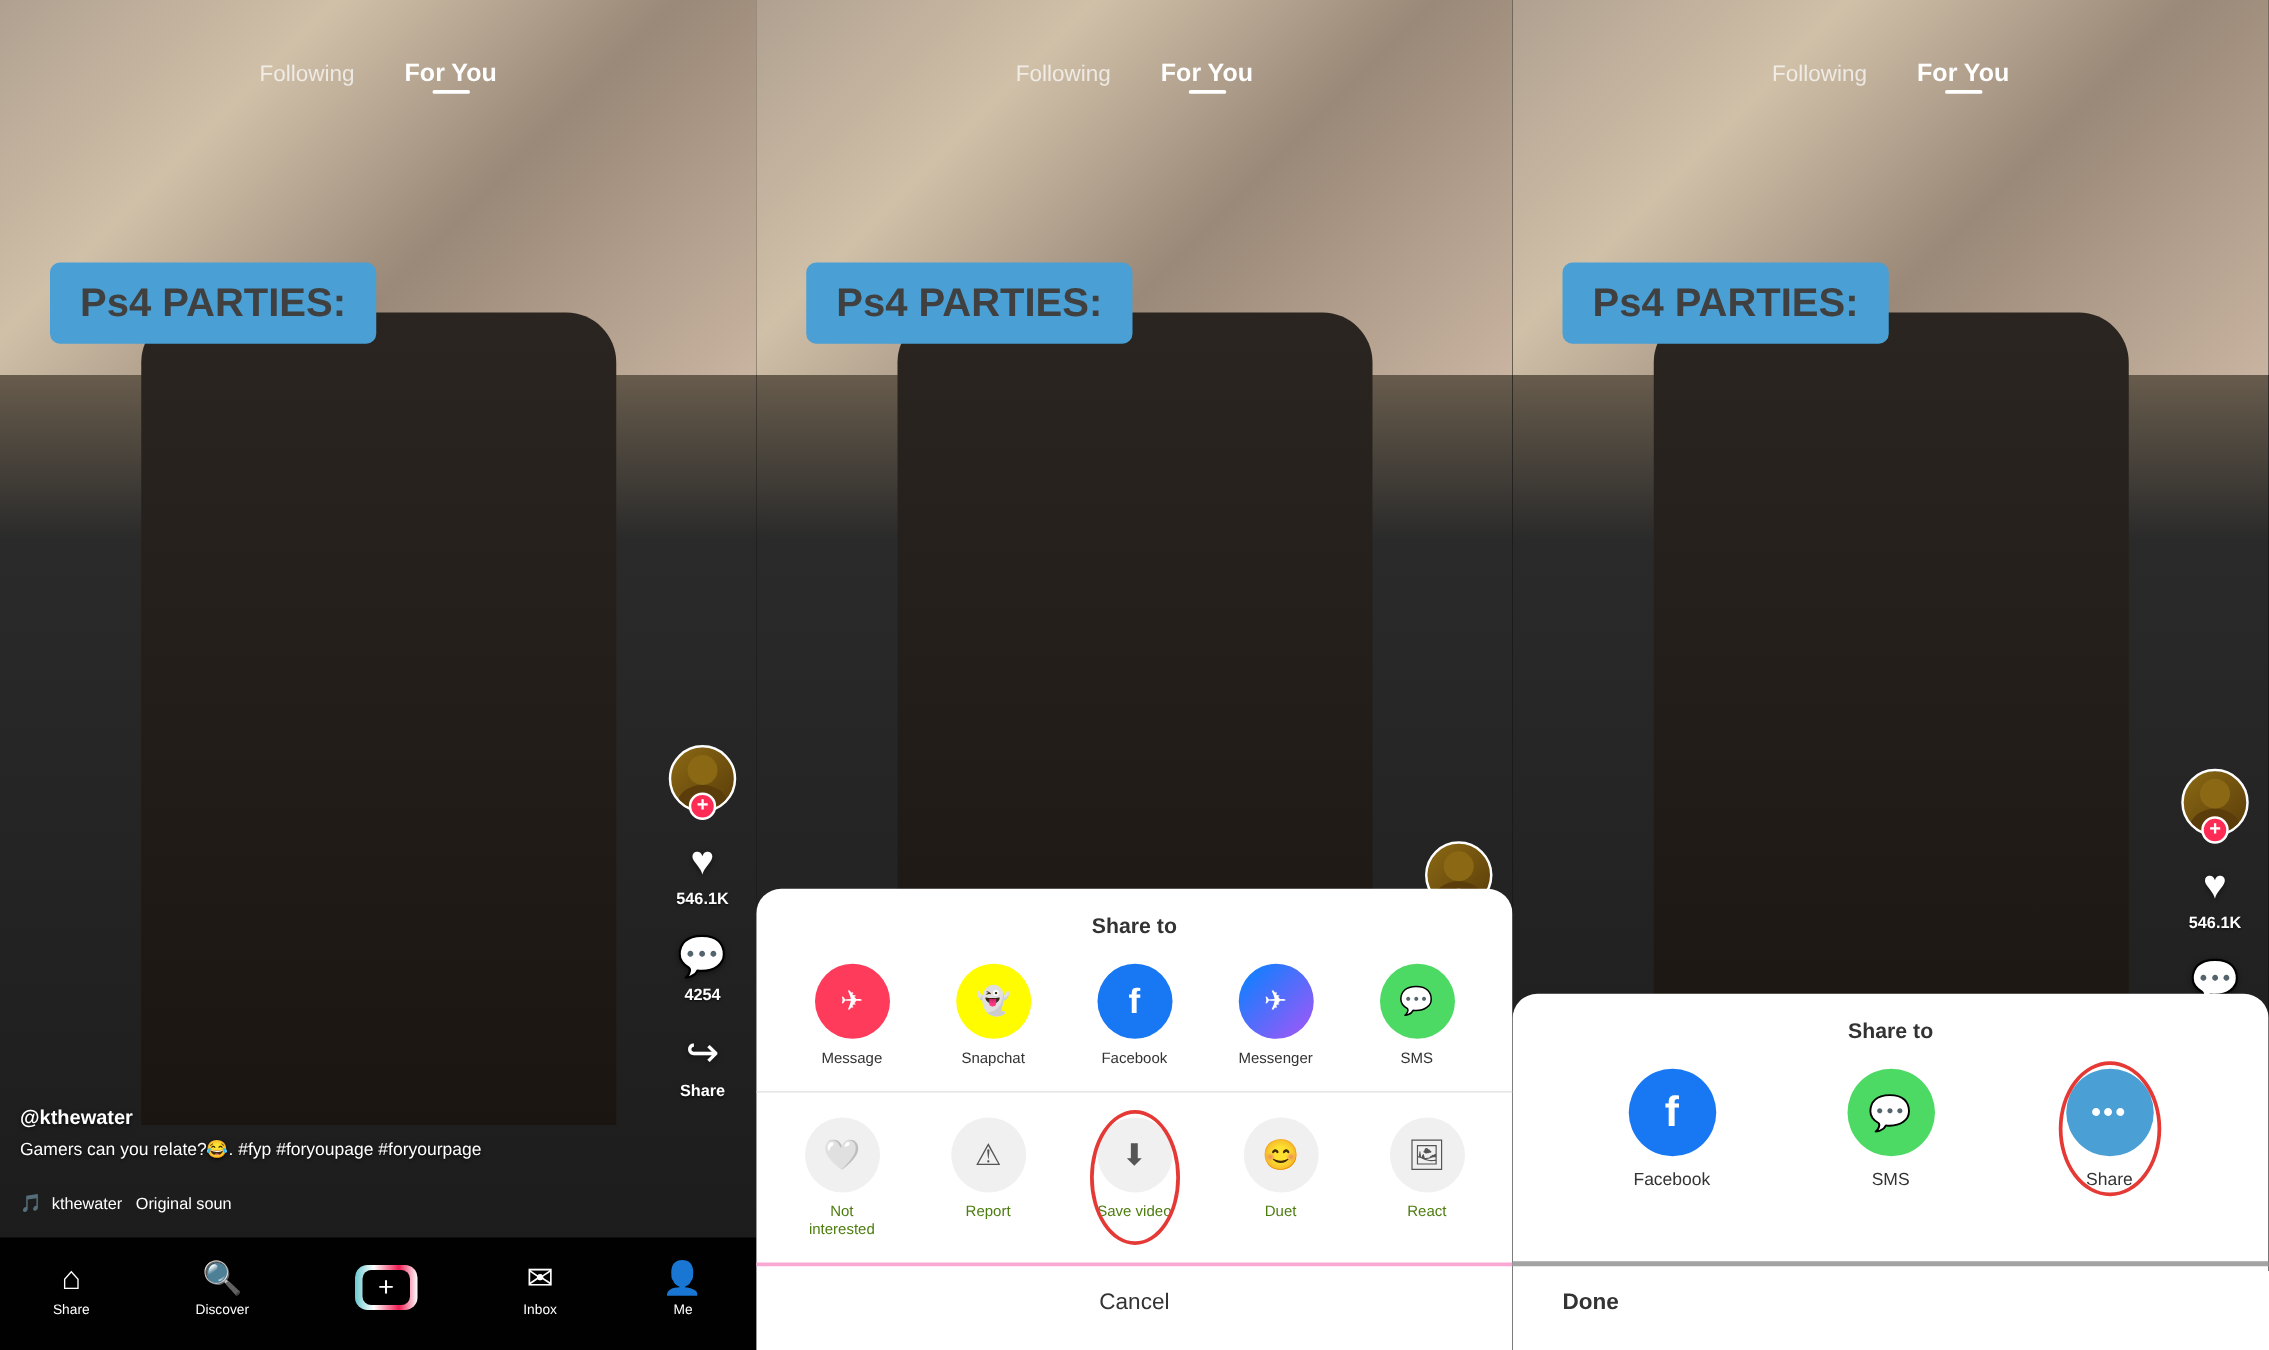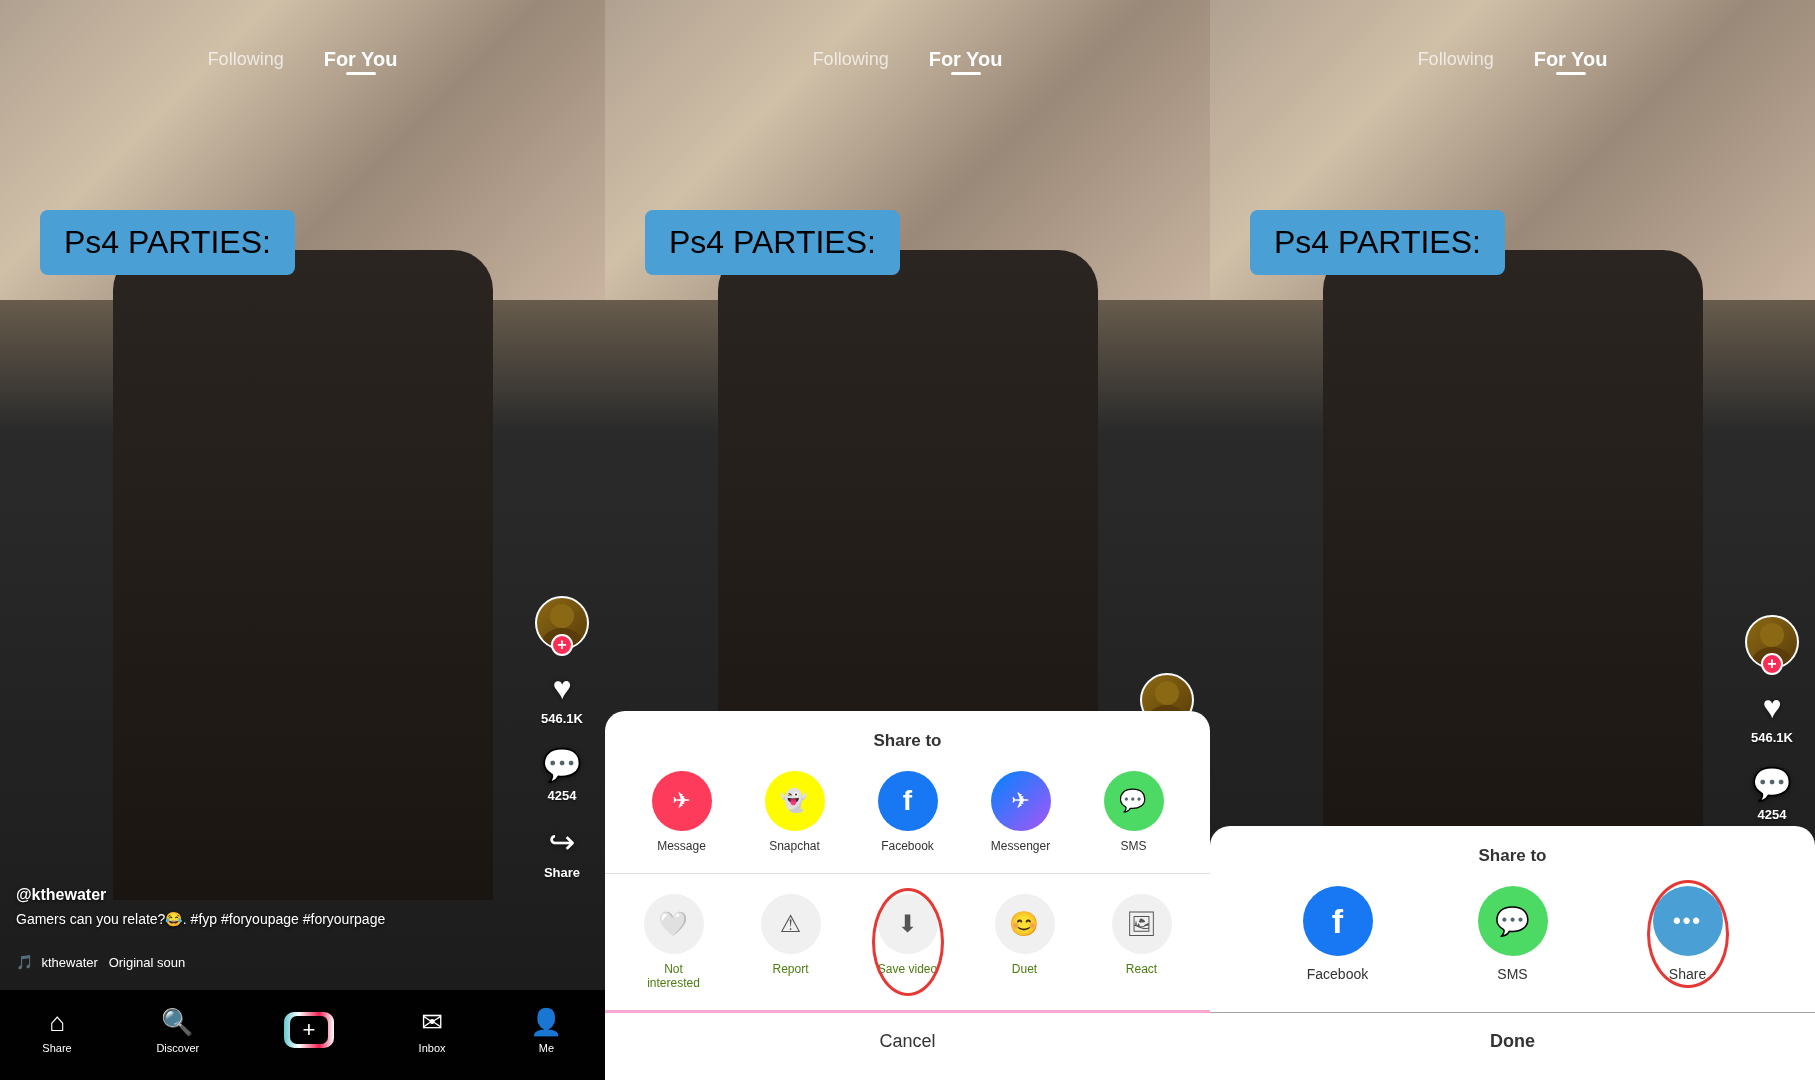--- a/index.html
+++ b/index.html
@@ -89,23 +89,23 @@
       background: #fff;
       border-radius: 2px;
     }
 
     
     .ps4-banner {
       position: absolute;
       top: 210px;
       left: 40px;
       background: #4a9fd4;
-      color: #000000;
+      color: #404040;
       font-size: 32px;
-      font-weight: 400;
+      font-weight: 700;
       padding: 14px 24px;
       border-radius: 8px;
       z-index: 10;
       white-space: nowrap;
     }
 
     
     .right-sidebar {
       position: absolute;
       right: 16px;
@@ -447,23 +447,24 @@
       color: #fff;
     }
 
     .share-label-3 {
       font-size: 14px;
       color: #333;
     }
 
     .share-done-row {
       display: flex;
-      justify-content: center;
+      justify-content: flex-start;
       padding: 10px 0 20px;
-      border-top: 1px solid #a3a3a3;
+      border-top: 4px solid #a3a3a3;
+      margin-top: 28px;
     }
 
     .share-done-btn {
       font-size: 18px;
       font-weight: 600;
       color: #333;
       cursor: pointer;
       padding: 8px 40px;
     }
   </style>

